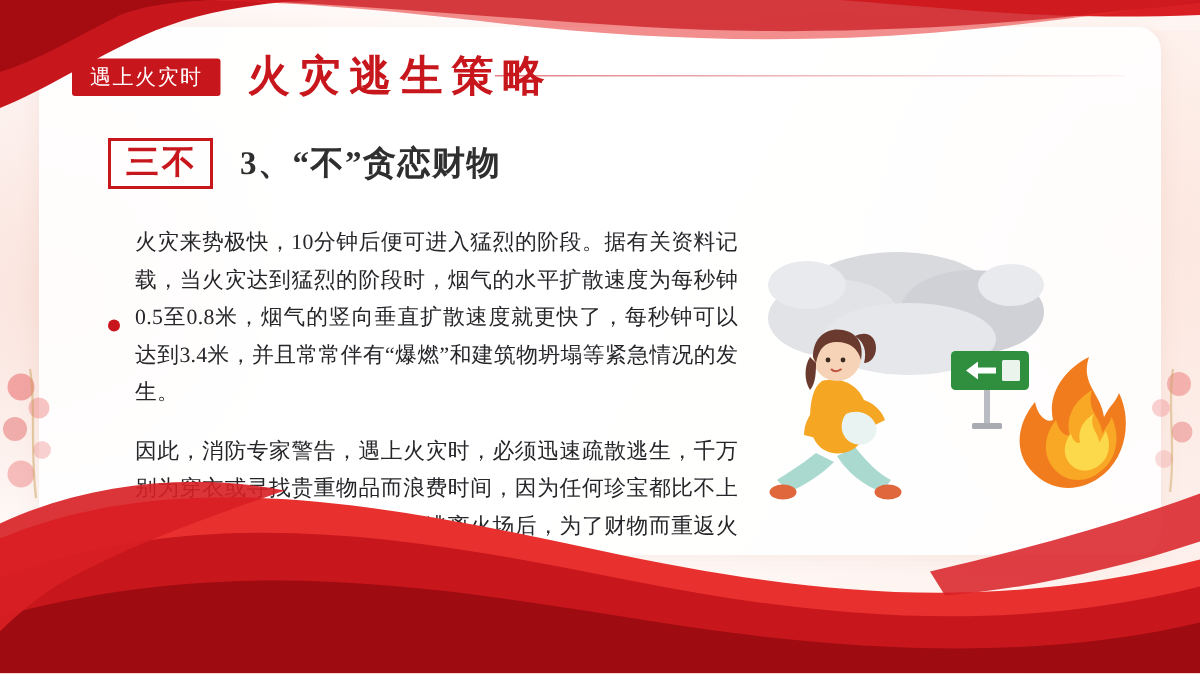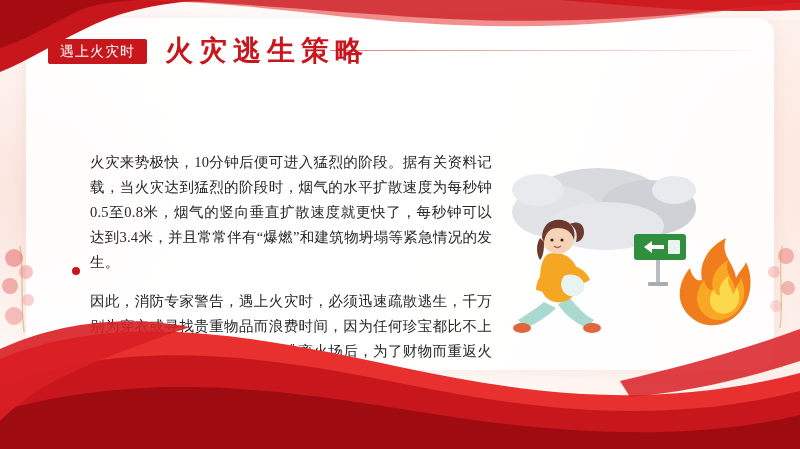--- a/index.html
+++ b/index.html
@@ -140,21 +140,21 @@
 
   
   .body-area {
     position: absolute;
     left: 72px;
     top: 150px;
     width: 420px;
   }
   .bullet-item {
     display: flex;
-    align-items: flex-end;
+    align-items: center;
     margin-bottom: 14px;
   }
   .bullet-dot {
     flex: 0 0 auto;
     width: 8px;
     height: 8px;
     border-radius: 50%;
     background: #c8161d;
     margin-top: 9px;
     margin-right: 10px;
@@ -212,20 +212,24 @@
     <path d="M120,0 C180,0 250,6 320,14 C420,26 520,30 620,22 C690,16 750,8 800,0 L800,0 Z" fill="#e8312f" opacity="0.55"></path>
     <path d="M150,0 C230,2 330,12 430,18 C530,24 640,20 740,8 L800,2 L800,0 Z" fill="#c8161d" opacity="0.7"></path>
   </svg>
 
   <div class="header">
     <div class="section-tag">遇上火灾时</div>
     <div class="header-title">火灾逃生策略</div>
   </div>
   <div class="header-rule"></div>
 
+  <div class="subtitle-row">
+    <div class="badge-sanbu">三不</div>
+    <div class="subtitle-text">3、“不”贪恋财物</div>
+  </div>
 
   <div class="body-area">
     <div class="bullet-item">
       <div class="bullet-dot"></div>
       <div class="bullet-text">火灾来势极快，10分钟后便可进入猛烈的阶段。据有关资料记载，当火灾达到猛烈的阶段时，烟气的水平扩散速度为每秒钟0.5至0.8米，烟气的竖向垂直扩散速度就更快了，每秒钟可以达到3.4米，并且常常伴有“爆燃”和建筑物坍塌等紧急情况的发生。</div>
     </div>
     <div class="bullet-item">
       <div class="bullet-dot"></div>
       <div class="bullet-text">因此，消防专家警告，遇上火灾时，必须迅速疏散逃生，千万别为穿衣或寻找贵重物品而浪费时间，因为任何珍宝都比不上生命更为珍贵。更不要在已经逃离火场后，为了财物而重返火口，到头来只能是人财两空，自取灭亡。</div>
     </div>

